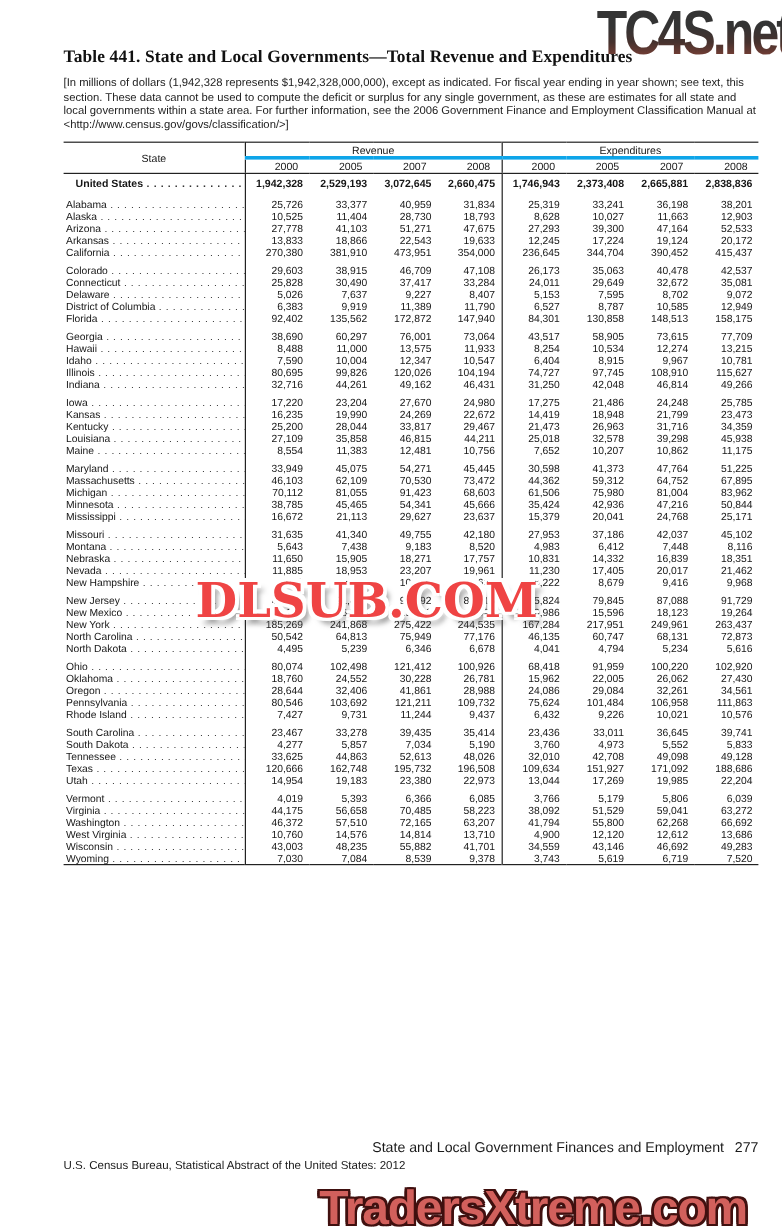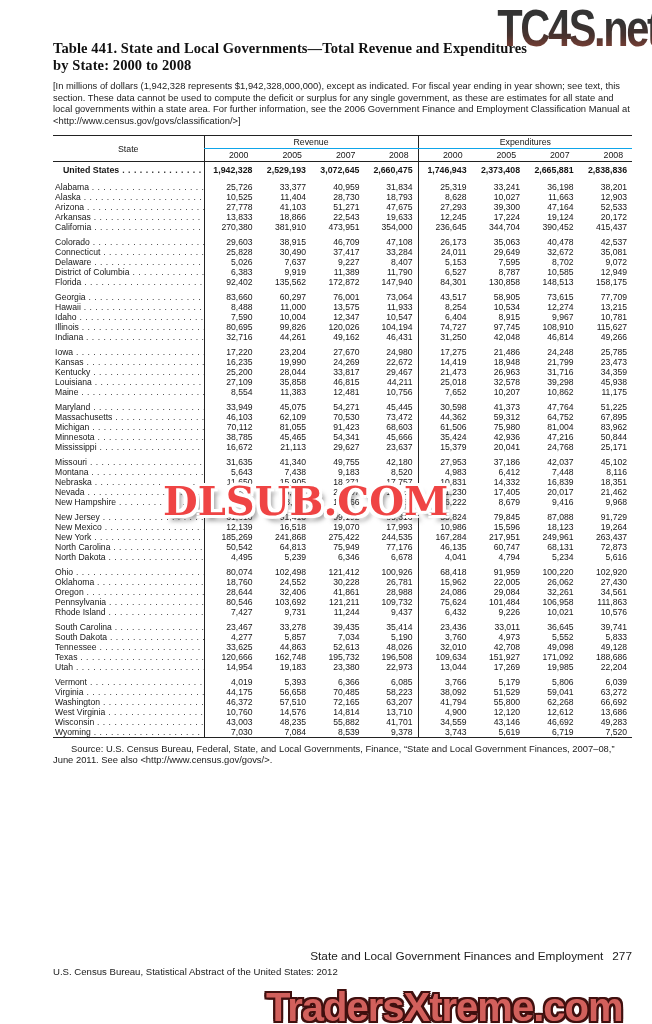--- a/index.html
+++ b/index.html
@@ -39,21 +39,21 @@
     table-layout: fixed;
     width: 579px;
     font-size: 8.6px;
     color: #161616;
   }
   table.gov col.c-state { width: 151px; }
   table.gov col.c-num { width: 53.5px; }
   table.gov { border-top: 1.5px solid #222; border-bottom: 1.5px solid #222; }
   th, td { font-weight: normal; vertical-align: middle; }
   th.sh { text-align: center; font-size: 8.8px; border-bottom: 1px solid #222; }
-  th.gh { text-align: center; font-size: 8.8px; height: 13px; border-bottom: 1px solid #0ea5e9; }
+  th.gh { text-align: center; font-size: 8.8px; height: 13px; border-bottom: 3px solid #0ea5e9; }
   th.yh { text-align: right; padding-right: 9px; font-size: 8.8px; height: 13px; border-bottom: 1px solid #222; }
   .v1 { border-left: 1px solid #222; }
   .v2 { border-left: 1px solid #222; }
   td.state { padding-left: 2px; white-space: nowrap; overflow: hidden; }
   td.num { text-align: right; padding-right: 5px; white-space: nowrap; }
   tr.datarow td { height: 10px; }
   tr.usrow td { height: 15px; font-weight: bold; font-size: 8.8px; }
   tr.usrow td.state { padding-left: 10px; }
   tr.sp td { height: 5px; }
   .dots { color: #333; letter-spacing: 0.5px; }
@@ -134,21 +134,20 @@
   }
 </style>
 </head>
 <body>
 
 <div class="wm-tc4s">TC4S.net</div>
 
 <div class="content">
   <div class="title">
     <div>Table 441. State and Local Governments—Total Revenue and Expenditures</div>
-    <div>by State: 2000 to 2008</div>
   </div>
 
   <div class="intro">[In millions of dollars (1,942,328 represents $1,942,328,000,000), except as indicated. For fiscal year ending in year shown; see text, this section. These data cannot be used to compute the deficit or surplus for any single government, as these are estimates for all state and local governments within a state area. For further information, see the 2006 Government Finance and Employment Classification Manual at &lt;http://www.census.gov/govs/classification/&gt;]</div>
 
   <table class="gov">
     <colgroup>
       <col class="c-state">
       <col class="c-num">
         <col class="c-num">
         <col class="c-num">
@@ -307,21 +306,21 @@
           <td class="num">148,513</td>
           <td class="num">158,175</td>
         </tr>
         <tr class="sp">
           <td></td>
           <td colspan="4" class="v1"></td>
           <td colspan="4" class="v2"></td>
         </tr>
         <tr class="datarow">
           <td class="state"><span>Georgia</span><span class="dots"> . . . . . . . . . . . . . . . . . . . . . . . . . . . . . . . . . . . . . . . . </span></td>
-          <td class="num v1">83,660</td>
+          <td class="num v1">38,690</td>
           <td class="num">60,297</td>
           <td class="num">76,001</td>
           <td class="num">73,064</td>
           <td class="num v2">43,517</td>
           <td class="num">58,905</td>
           <td class="num">73,615</td>
           <td class="num">77,709</td>
         </tr>
         <tr class="datarow">
           <td class="state"><span>Hawaii</span><span class="dots"> . . . . . . . . . . . . . . . . . . . . . . . . . . . . . . . . . . . . . . . . </span></td>
@@ -794,21 +793,20 @@
           <td class="num">8,539</td>
           <td class="num">9,378</td>
           <td class="num v2">3,743</td>
           <td class="num">5,619</td>
           <td class="num">6,719</td>
           <td class="num">7,520</td>
         </tr>
       </tbody>
   </table>
 
-  <div class="source"><span class="indent"></span><span>Source: U.S. Census Bureau, Federal, State, and Local Governments, Finance, “State and Local Government Finances, 2007–08,” June 2011. See also &lt;http://www.census.gov/govs/&gt;.</span></div>
 </div>
 
 <div class="wm-dlsub">DLSUB.COM</div>
 
 <div class="page-heading">
   <span>State and Local Government Finances and Employment</span><span class="pgnum">277</span>
 </div>
 <div class="imprint">U.S. Census Bureau, Statistical Abstract of the United States: 2012</div>
 
 <div class="wm-traders">TradersXtreme.com</div>

